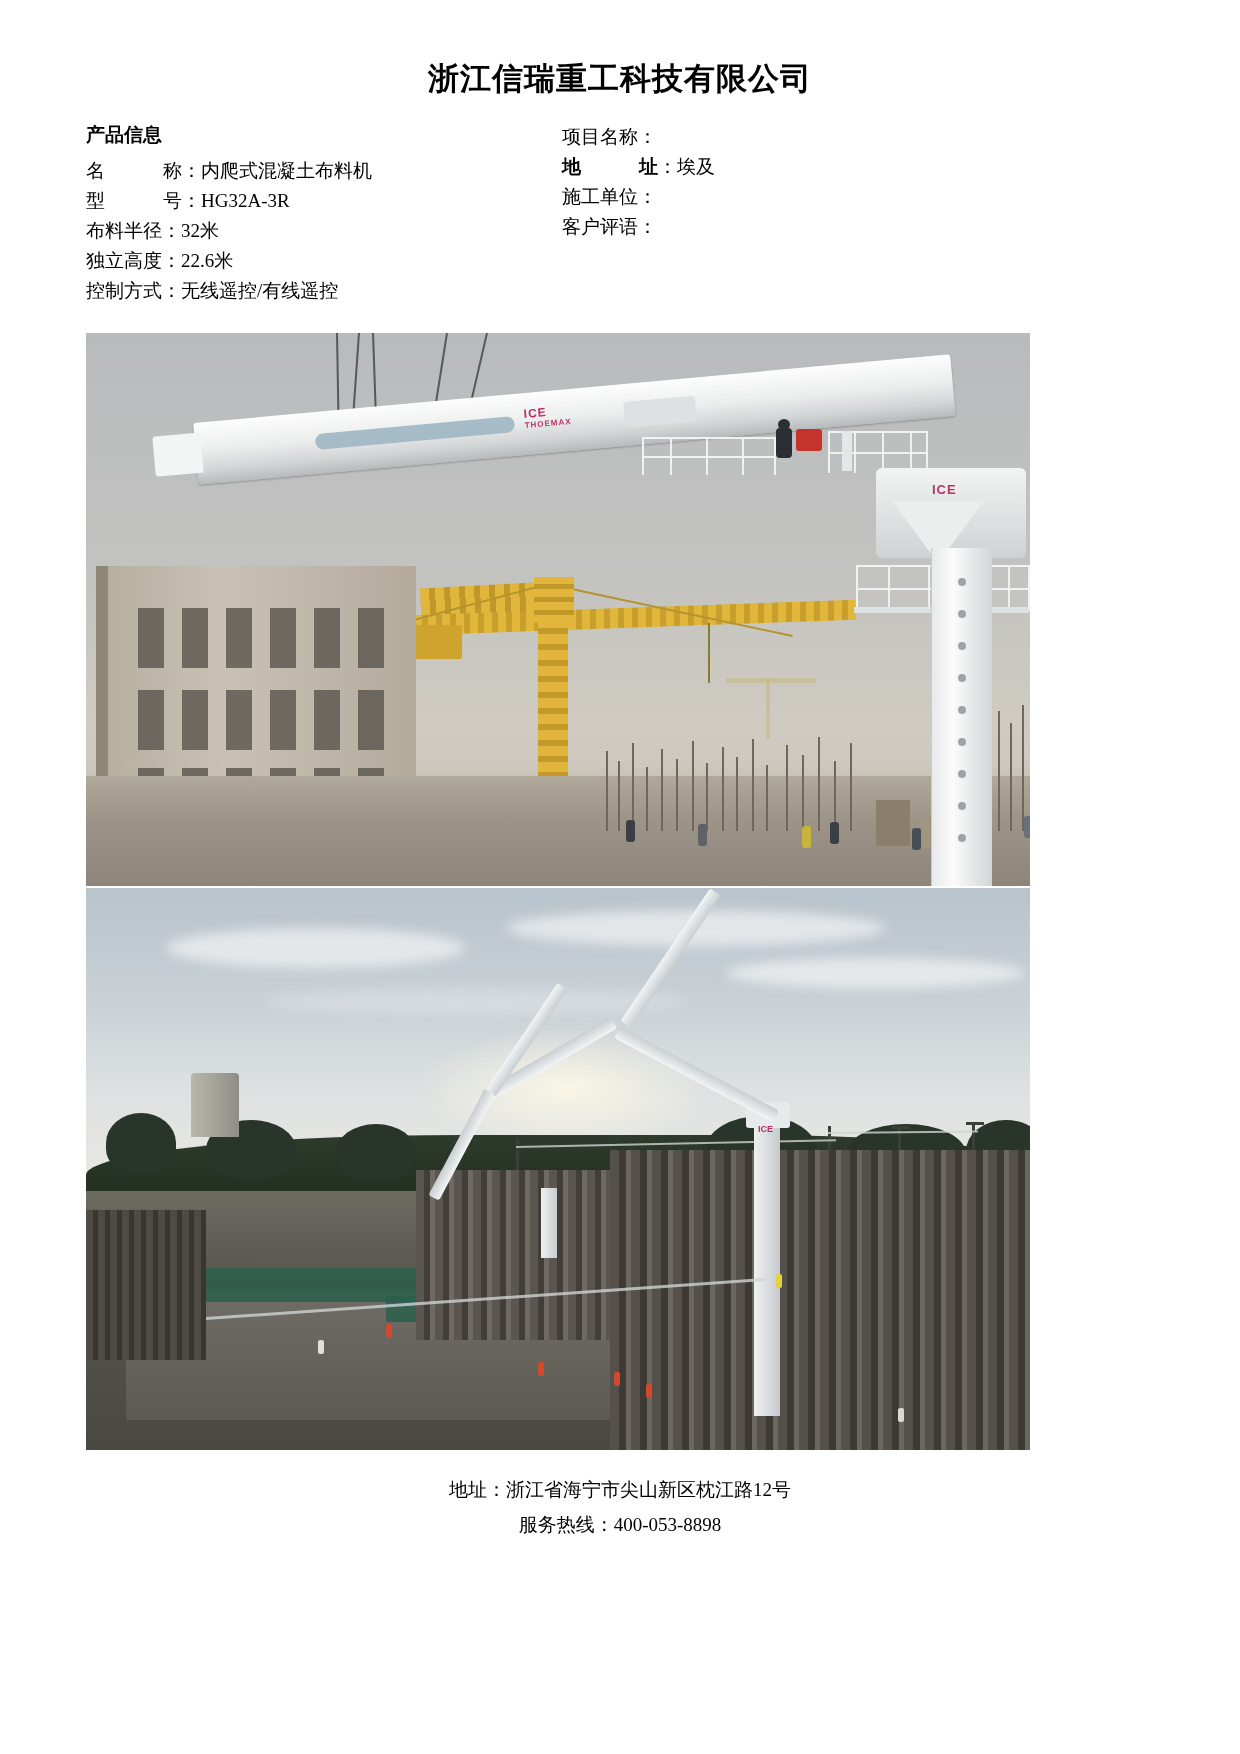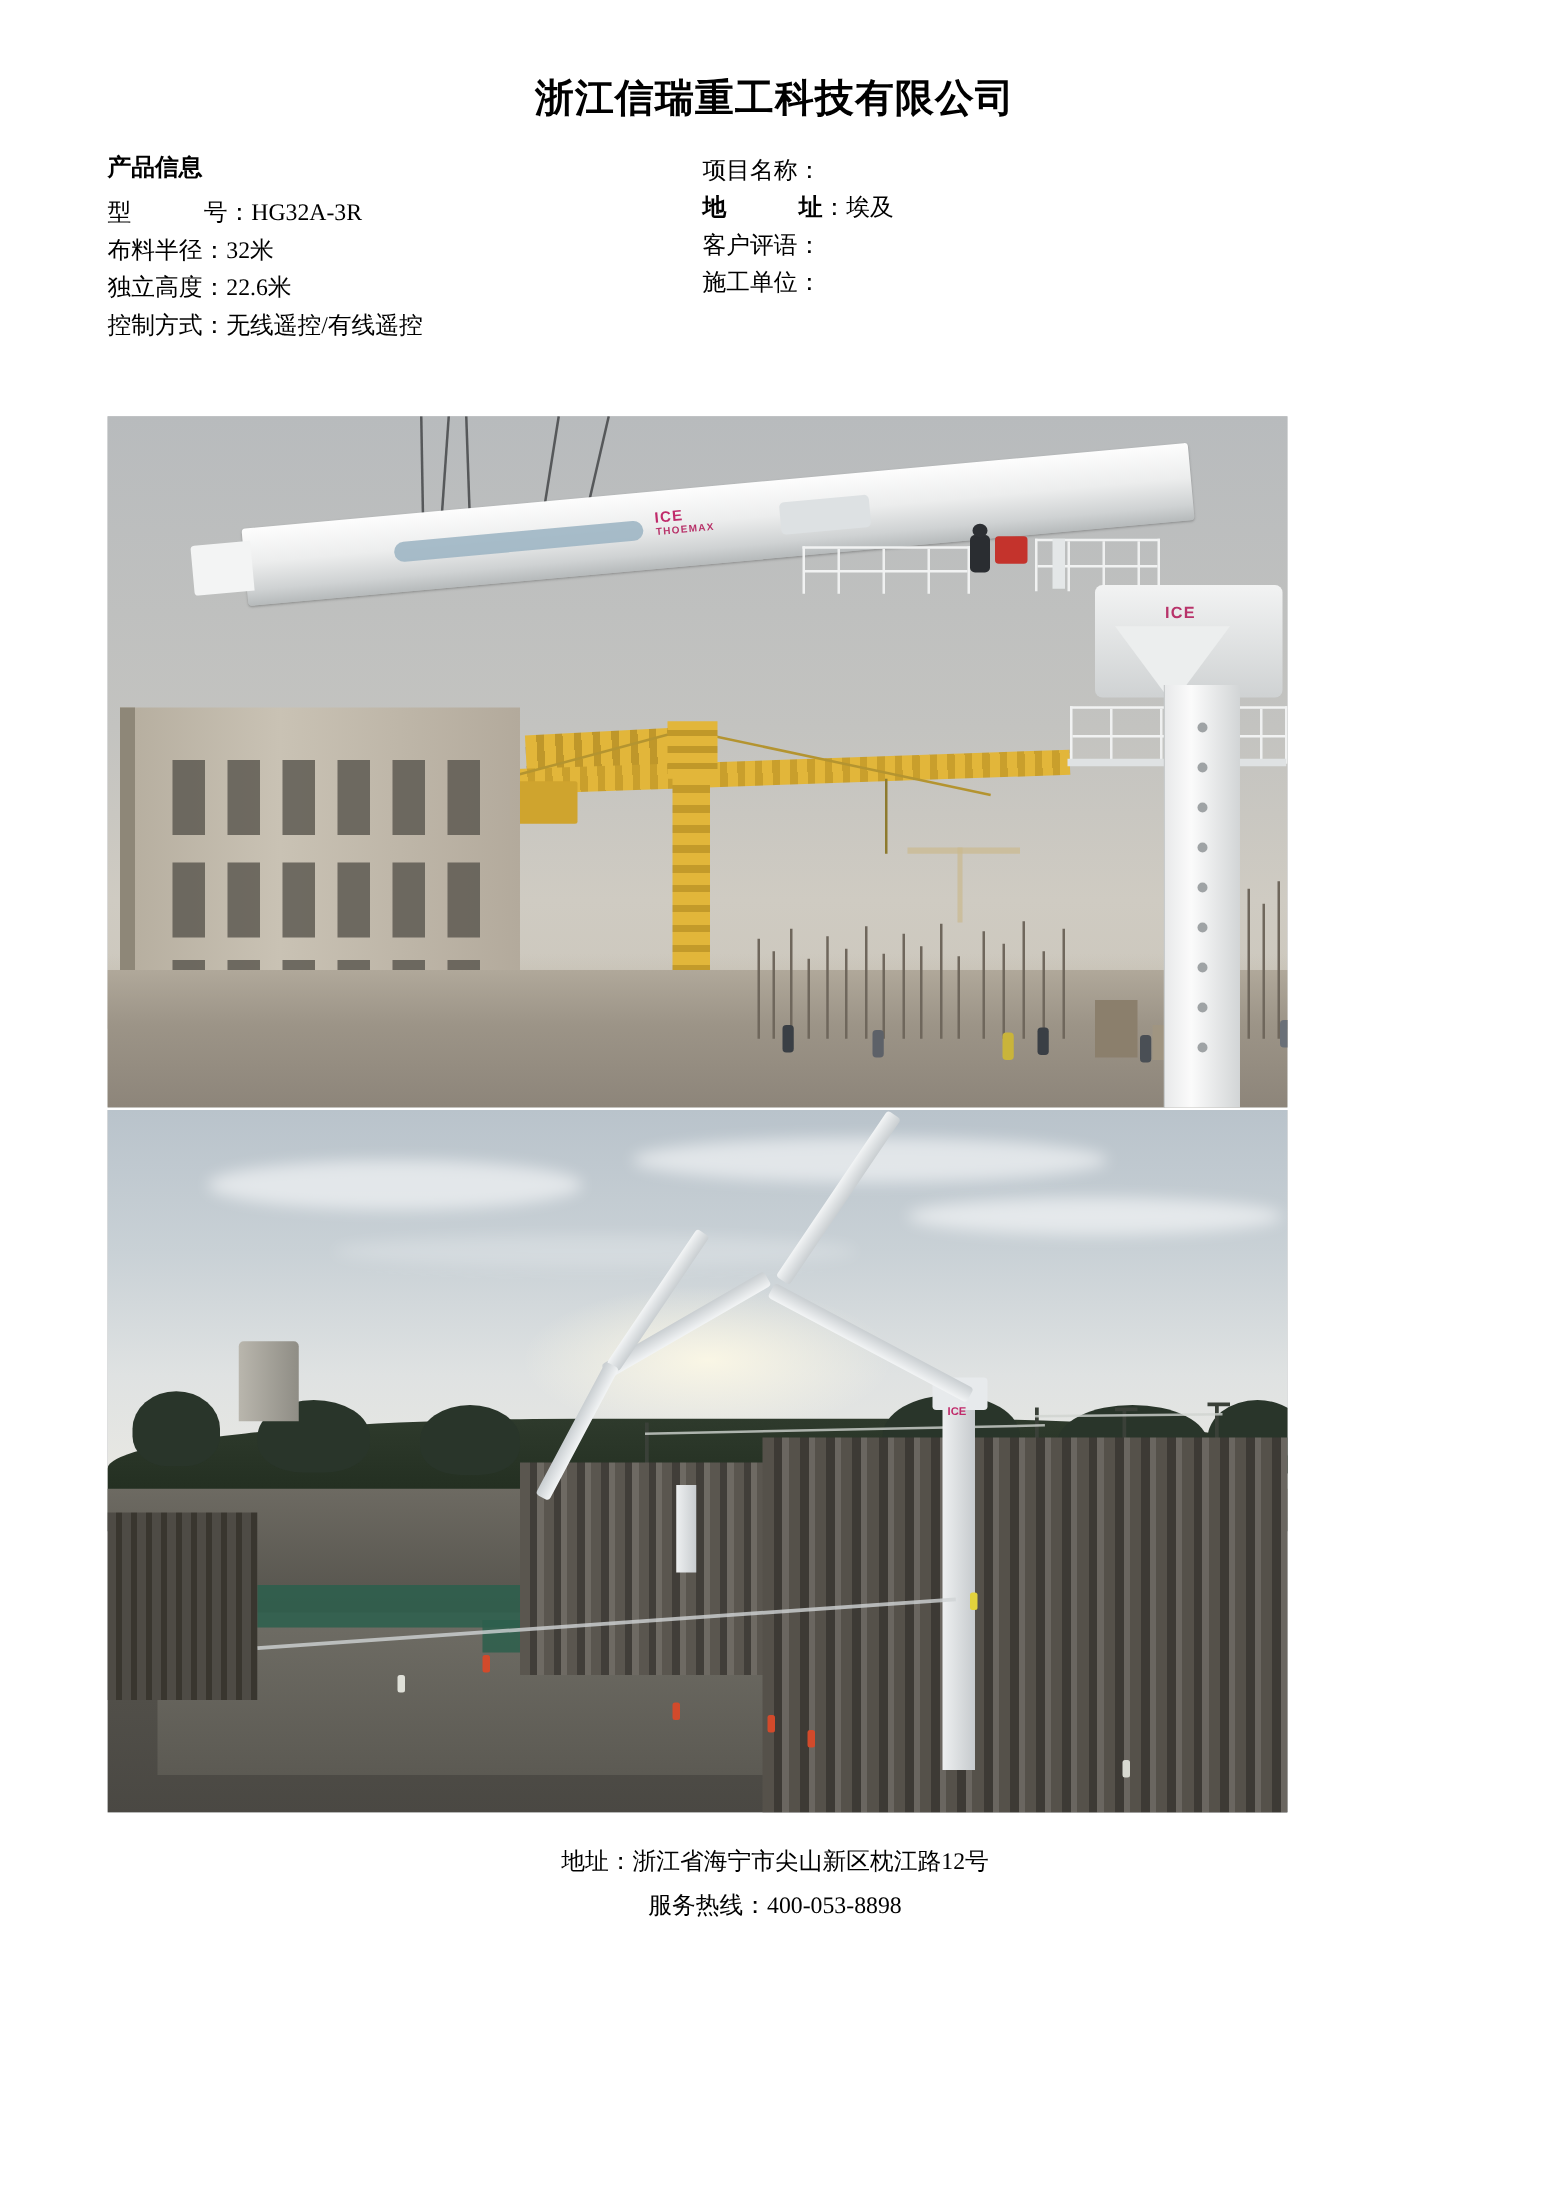--- a/index.html
+++ b/index.html
@@ -274,20 +274,23 @@
 </head>
 <body>
 
 <div class="page">
 
   <div class="doc-title">浙江信瑞重工科技有限公司</div>
 
   <div class="info-left">
     <div class="section-head">产品信息</div>
 
+    <div class="info-row">
+      <span class="lbl lbl-wide">名  称</span><span>：</span><span class="val">内爬式混凝土布料机</span>
+    </div>
 
     <div class="info-row">
       <span class="lbl lbl-wide">型  号</span><span>：</span><span class="val">HG32A-3R</span>
     </div>
 
     <div class="info-row">
       <span class="lbl">布料半径</span><span>：</span><span class="val">32米</span>
     </div>
 
     <div class="info-row">
@@ -304,25 +307,25 @@
 
     <div class="info-row">
       <span class="lbl">项目名称</span><span>：</span><span class="val"></span>
     </div>
 
     <div class="info-row">
       <span class="lbl lbl-wide4">地    址</span><span>：</span><span class="val">埃及</span>
     </div>
 
     <div class="info-row">
+      <span class="lbl">施工单位</span><span>：</span><span class="val"></span>
+    </div>
+
+    <div class="info-row">
       <span class="lbl">客户评语</span><span>：</span><span class="val"></span>
-    </div>
-
-    <div class="info-row">
-      <span class="lbl">施工单位</span><span>：</span><span class="val"></span>
     </div>
   </div>
 
   <div class="photo" id="photo-top">
     <div class="p1-sky"></div>
 
     <div style="position:absolute;left:0;top:430px;width:100%;height:60px;background:linear-gradient(to bottom,rgba(196,190,176,.0),rgba(186,178,162,.85));"></div>
 
     <div class="p1-tcrane-back"></div>
     <div class="p1-tcrane"></div>

